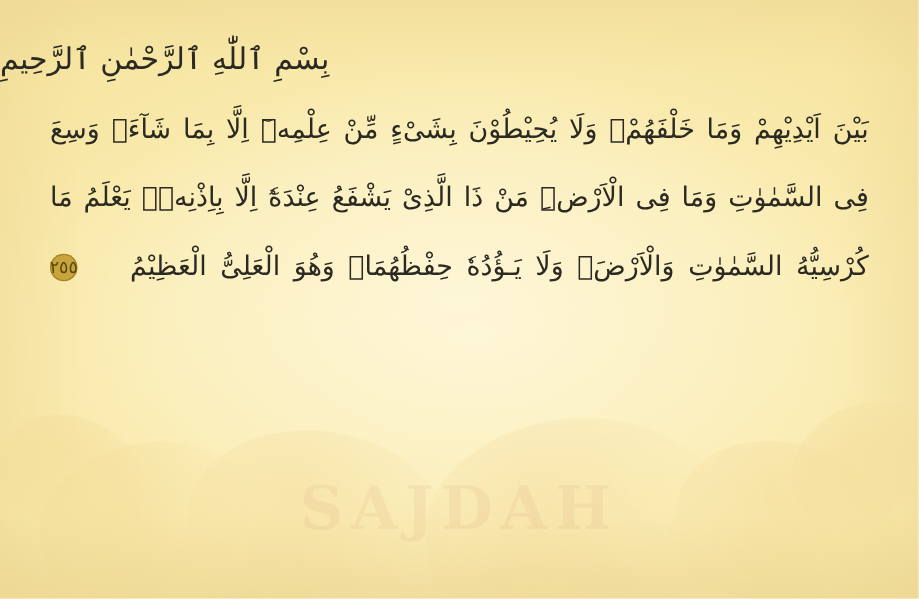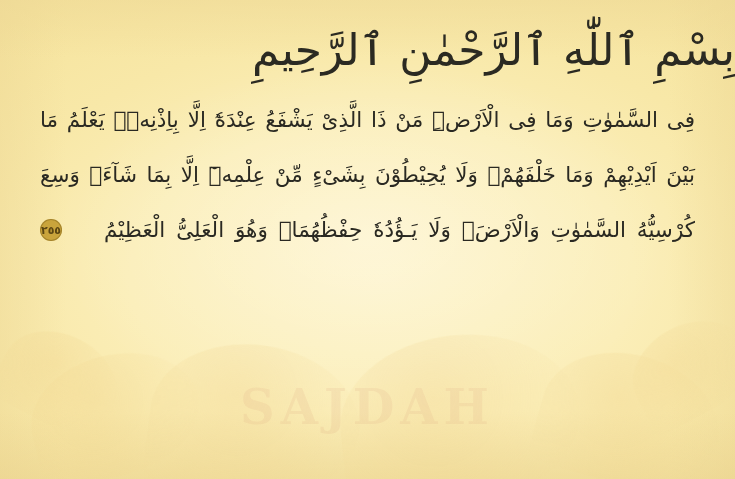--- a/index.html
+++ b/index.html
@@ -57,24 +57,24 @@
   }
 
   .content {
     position: relative;
     z-index: 3;
     padding: 0;
     direction: rtl;
   }
 
   .basmala {
-    text-align: right;
-    margin-top: 20px;
+    text-align: left;
+    margin-top: 31px;
     font-family: "DejaVu Sans", sans-serif;
-    font-size: 44px;
+    font-size: 24px;
     line-height: 1.35;
     color: #2b2a22;
     letter-spacing: 0.5px;
   }
 
   .ayah-block {
     margin: 14px 40px 0 40px;
     text-align: justify;
     text-align-last: justify;
     direction: rtl;
@@ -108,22 +108,22 @@
     flex: 0 0 auto;
     display: inline-flex;
     align-items: center;
     justify-content: center;
     width: 22px;
     height: 22px;
     border-radius: 50%;
     background: #c9a43c;
     color: #5a4512;
     font-family: "DejaVu Sans", sans-serif;
-    font-size: 11px;
-    font-weight: 700;
+    font-size: 14px;
+    font-weight: 400;
     box-shadow: inset 0 0 0 1px rgba(120,92,20,0.45);
     line-height: 1;
   }
 </style>
 </head>
 <body>
 
 <div id="page">
 
   <div class="watermark">
@@ -136,23 +136,23 @@
     <div class="wm-text">SAJDAH</div>
   </div>
 
   <div class="content">
 
     <div class="basmala">بِسْمِ ٱللّٰهِ ٱلرَّحْمٰنِ ٱلرَّحِيمِ</div>
 
     <div class="ayah-block">
 
 
+      <div class="ayah-line">بَيْنَ اَيْدِيْهِمْ وَمَا خَلْفَهُمْۚ وَلَا يُحِيْطُوْنَ بِشَىْءٍ مِّنْ عِلْمِهٖٓ اِلَّا بِمَا شَآءَۚ وَسِعَ</div>
+
       <div class="ayah-line">فِى السَّمٰوٰتِ وَمَا فِى الْاَرْضِۜ مَنْ ذَا الَّذِىْ يَشْفَعُ عِنْدَهٗٓ اِلَّا بِاِذْنِهٖۜ يَعْلَمُ مَا</div>
-
-      <div class="ayah-line">بَيْنَ اَيْدِيْهِمْ وَمَا خَلْفَهُمْۚ وَلَا يُحِيْطُوْنَ بِشَىْءٍ مِّنْ عِلْمِهٖٓ اِلَّا بِمَا شَآءَۚ وَسِعَ</div>
 
       <div class="ayah-line with-marker last">
         <span class="txt">كُرْسِيُّهُ السَّمٰوٰتِ وَالْاَرْضَۚ وَلَا يَـؤُدُهٗ حِفْظُهُمَاۚ وَهُوَ الْعَلِىُّ الْعَظِيْمُ</span>
         <span class="ayah-marker">٢٥٥</span>
       </div>
 
     </div>
   </div>
 </div>
 

